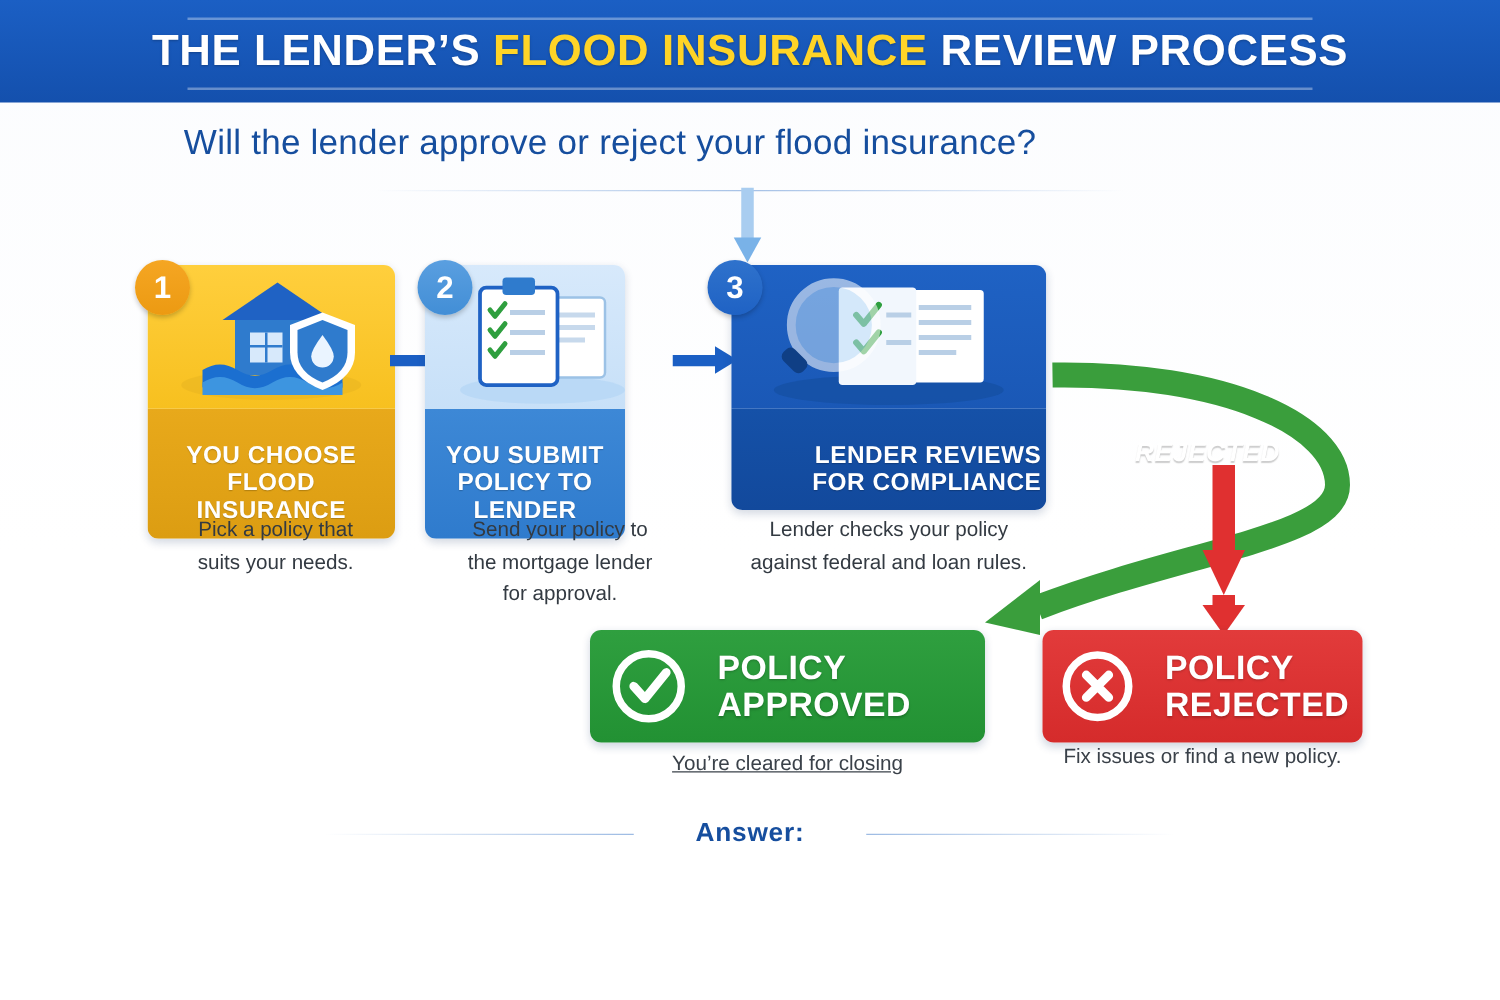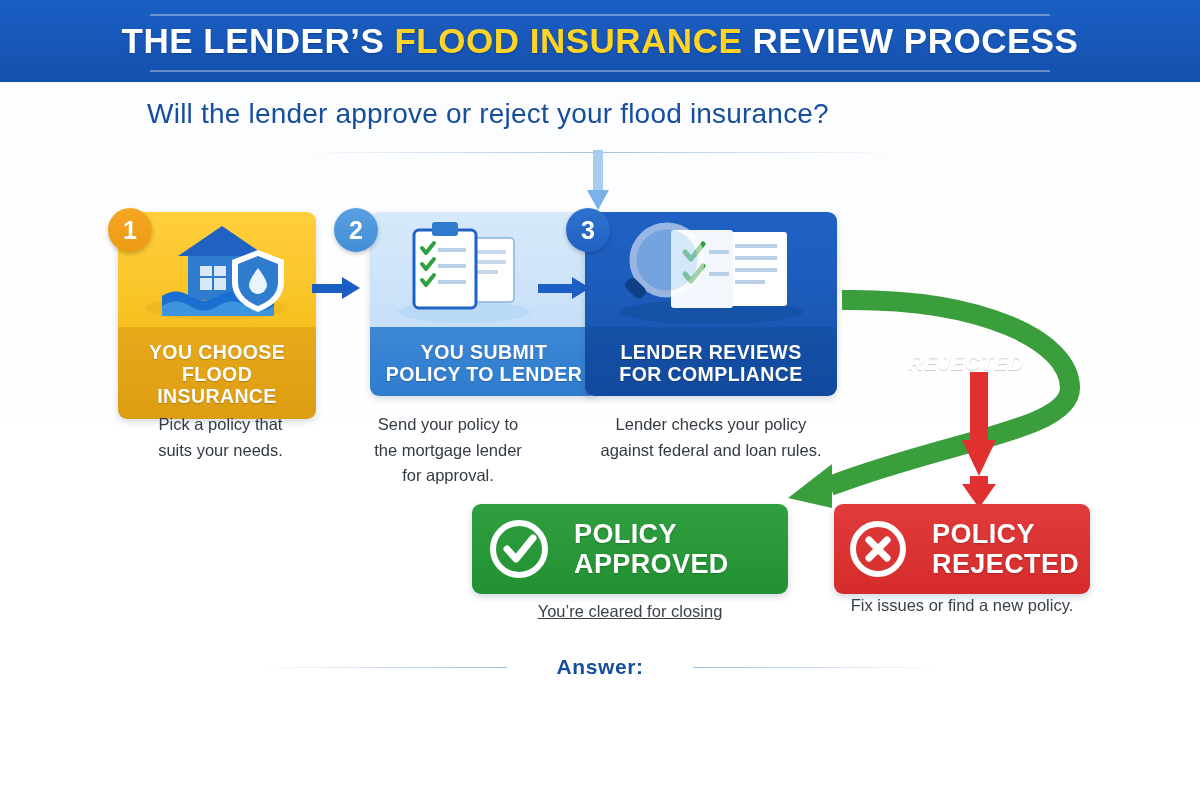--- a/index.html
+++ b/index.html
@@ -106,36 +106,36 @@
     height: 115px;
     width: 100%;
   }
   .card-label {
     text-align: center;
     color: #ffffff;
     font-weight: bold;
     font-size: 19.5px;
     letter-spacing: 0.4px;
     line-height: 1.14;
-    padding: 14px 4px 11px 4px;
+    padding: 26px 4px 11px 4px;
     text-transform: uppercase;
     text-shadow: 0 1px 1px rgba(0,0,0,0.22);
   }
 
   #card1 { left: 118px; top: 212px; width: 198px; }
   #card1 .card-art { background: linear-gradient(180deg, #ffcf3d 0%, #f7c01f 100%); }
   #card1 .card-label { background: linear-gradient(180deg, #e8a91b 0%, #dc9d12 100%); }
 
-  #card2 { left: 370px; top: 212px; width: 228px; }
+  #card2 { left: 340px; top: 212px; width: 160px; }
   #card2 .card-art { background: linear-gradient(180deg, #d7e9fb 0%, #c7e0f8 100%); }
   #card2 .card-label { background: linear-gradient(180deg, #3d88d6 0%, #2f7bcd 100%); }
 
   #card3 { left: 585px; top: 212px; width: 252px; }
   #card3 .card-art { background: linear-gradient(180deg, #1f62c4 0%, #1a58b6 100%); }
-  #card3 .card-label { background: linear-gradient(180deg, #1551a8 0%, #12499c 100%); }
+  #card3 .card-label { background: linear-gradient(180deg, #1551a8 0%, #12499c 100%); text-align: right; }
 
   .card-num {
     position: absolute;
     width: 44px;
     height: 44px;
     border-radius: 50%;
     color: #ffffff;
     font-size: 25px;
     font-weight: bold;
     display: flex;

